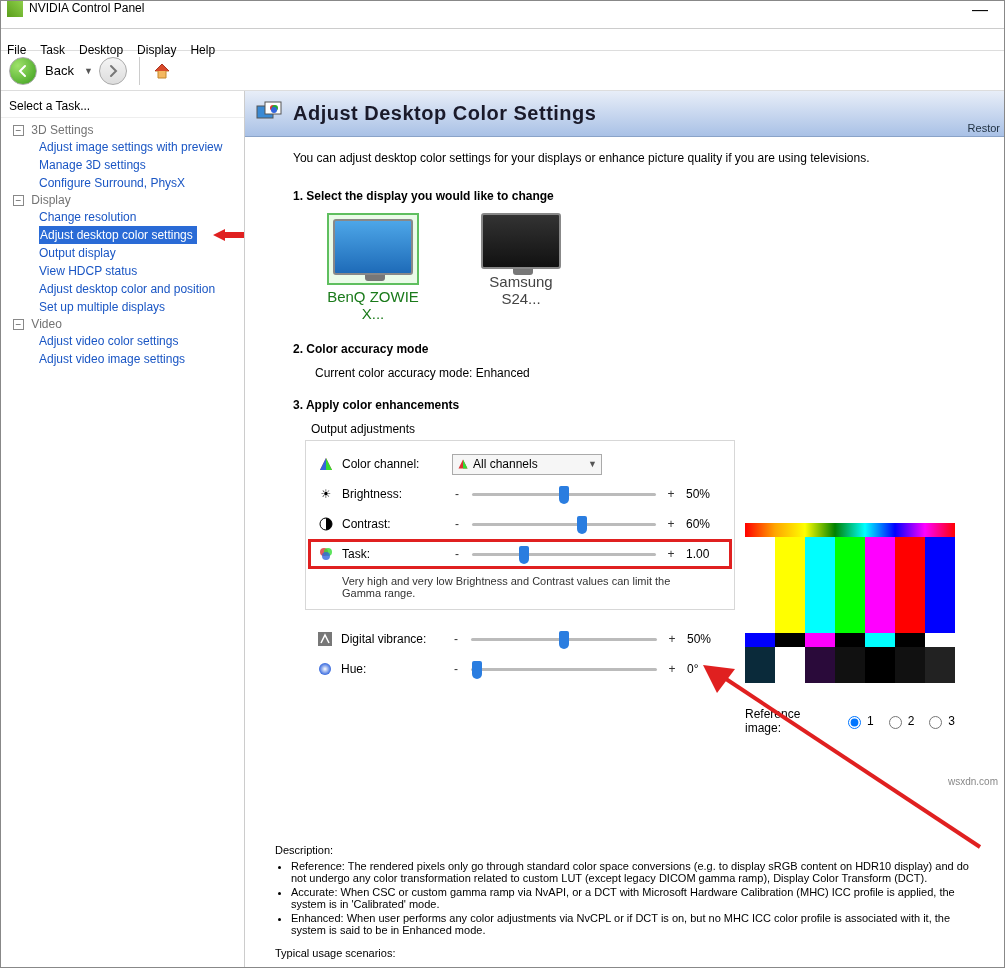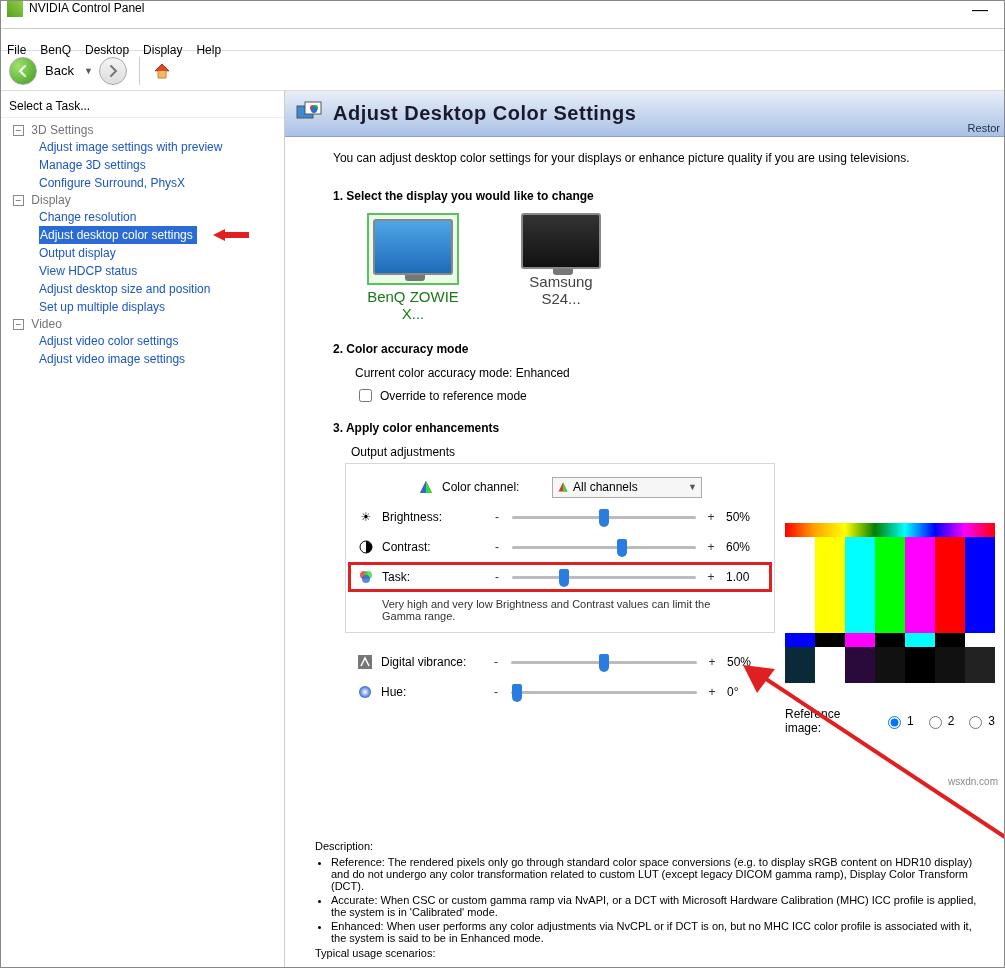--- a/index.html
+++ b/index.html
@@ -21,21 +21,21 @@
   .titlebar .winmin { font-size:16px; padding:0 10px; cursor:default;}
   .menubar { height:22px; display:flex; align-items:center; padding:0 6px; border-bottom:1px solid #ddd;}
   .menubar span{ margin-right:14px;margin-top:20px; }
   .toolbar { height:40px; display:flex; align-items:center; padding:0 8px; border-bottom:1px solid #ddd; gap:6px;}
   .circbtn { width:28px; height:28px; border-radius:50%; border:1px solid #aaa; display:flex; align-items:center; justify-content:center; background:linear-gradient(#f4f4f4,#ddd);}
   .circbtn.green{ background:radial-gradient(circle at 30% 30%, #9fe26b, #3a9d1b); color:#fff;}
   .backlbl { font-size:13px; margin:0 4px 0 2px;}
   .toolsep { width:1px; height:28px; background:#ccc; margin:0 6px;}
   .homeicon { width:20px; height:20px; }
   .content { display:flex; height:calc(100% - 90px); }
-  .sidebar { width:284px; border-right:1px solid #ccc; padding:4px 0; overflow:auto;}
+  .sidebar { width:244px; border-right:1px solid #ccc; padding:4px 0; overflow:auto;}
   .sidehead { font-size:12px; padding:4px 8px; border-bottom:1px solid #eee;}
   .tree { padding:4px 6px 0 12px; }
   .tnode { padding:1px 0 1px 0; }
   .texp { display:inline-block; width:11px; height:11px; border:1px solid #888; text-align:center; line-height:9px; font-size:10px; margin-right:4px; color:#555; cursor:default;}
   .tlabel { color:#737373;}
   .tchild { color:#1a56c4; padding:1px 0 1px 26px; display:block; line-height:16px;}
   .tchild.sel { background:#2a6bd6; color:#fff; padding-right:4px; display:inline-block; margin-left:26px; padding-left:1px;}
   .selwrap { position:relative; }
   .redarrow-left {
     position:absolute; left:198px; top:1px; width:40px; height:16px;
@@ -59,32 +59,32 @@
   .introtext { font-size:12px; margin-bottom:24px; }
   .stephead { font-weight:bold; font-size:12px; margin:6px 0 10px 0;}
   .displays { display:flex; gap:48px; margin:0 0 20px 30px;}
   .disp { text-align:center; width:100px;}
   .disp .mon { width:80px; height:56px; margin:0 auto 4px; border:2px solid #888; border-radius:3px; position:relative; background:linear-gradient(#4da6e8,#1e6bb8);}
   .disp .mon::after{content:""; position:absolute; bottom:-8px; left:30px; width:20px; height:6px; background:#777; border-radius:0 0 3px 3px;}
   .disp.selmon { }
   .disp.selmon .monwrap{ border:2px solid #5fbf5f; padding:4px; display:inline-block; background:#eafbe8;}
   .disp .lbl { font-size:15px; color:#1a7a1a; }
   .disp .lbl.gray{ color:#444;}
-  .subtext { margin-left:22px; font-size:12px; margin-bottom:6px;}
+  .subtext { margin-left:22px; font-size:12px; margin-bottom:18px;}
   .checkbox-row { margin-left:22px; font-size:12px; display:flex; align-items:center; gap:5px;}
   .checkbox-row input{ width:13px; height:13px;}
   .subhead { font-size:12px; margin:8px 0 4px 18px;}
   .outadj {
     border:1px solid #d7d7d7;
     margin:4px 0 8px 12px;
     width:430px;
     padding:8px 12px 10px 12px;
     position:relative;
   }
-  .adjrow { display:flex; align-items:center; height:30px; gap:6px; font-size:12px;justify-content:center;}
+  .adjrow { display:flex; align-items:center; height:30px; gap:6px; font-size:12px;}
   .adjrow .icon { width:16px; height:16px; display:flex; align-items:center; justify-content:center; margin-right:2px;}
   .adjrow .lbl { width:104px; }
   .adjrow .minus, .adjrow .plus{ width:10px; text-align:center; color:#333;}
   .slider { flex:1; height:16px; position:relative; margin:0 4px;}
   .slider .track { position:absolute; left:0; right:0; top:7px; height:3px; background:#bbb; border-radius:2px;}
   .slider .thumb { position:absolute; top:0; width:10px; height:18px; background:#2a7de0; border-radius:2px 2px 5px 5px; transform:translateX(-50%);}
   .adjrow .val { width:40px; text-align:left; padding-left:4px;}
   .adjrow.gammahl{ border:3px solid #e02020; margin-left:-10px; margin-right:-10px; padding:0 7px;}
   .select-fake { width:150px; border:1px solid #aaa; height:21px; display:flex; align-items:center; padding:0 4px; background:#f6f6f6; font-size:12px; justify-content:space-between;}
   .select-fake .chev { font-size:9px; color:#555;}
@@ -114,21 +114,21 @@
 <body>
 
 <div class="titlebar">
   <span class="appicon"></span>
   <span class="title">NVIDIA Control Panel</span>
   <span class="winmin">—</span>
 </div>
 
 <div class="menubar">
   <span>File</span>
-  <span>BenQ</span>
+  <span>Task</span>
   <span>Desktop</span>
   <span>Display</span>
   <span>Help</span>
 </div>
 
 <div class="toolbar">
   <div class="circbtn green">
     <svg width="14" height="14" viewBox="0 0 14 14">
         <path d="M9 2 L4 7 L9 12" stroke="#fff" stroke-width="2" fill="none" stroke-linecap="round"></path>
       </svg>
@@ -166,21 +166,21 @@
       </div>
       <span class="tchild">Change resolution</span>
       <div class="selwrap">
         <span class="tchild sel">Adjust desktop color settings</span>
         <svg class="redarrow-left" viewBox="0 0 40 16">
           <path d="M2 8 L14 2 L14 5 L38 5 L38 11 L14 11 L14 14 Z" fill="#e02020"></path>
         </svg>
       </div>
       <span class="tchild">Output display</span>
       <span class="tchild">View HDCP status</span>
-      <span class="tchild">Adjust desktop size and position</span>
+      <span class="tchild">Adjust desktop color and position</span>
       <span class="tchild">Set up multiple displays</span>
 
       <div class="tnode">
         <span class="texp">−</span>
         <span class="tlabel">Video</span>
       </div>
       <span class="tchild">Adjust video color settings</span>
       <span class="tchild">Adjust video image settings</span>
     </div>
   </div>
@@ -208,24 +208,20 @@
           <div class="lbl">BenQ ZOWIE X...</div>
         </div>
         <div class="disp">
           <div class="mon" style="background:linear-gradient(#333,#111);"></div>
           <div class="lbl gray">Samsung S24...</div>
         </div>
       </div>
 
       <div class="stephead">2. Color accuracy mode</div>
       <div class="subtext">Current color accuracy mode: Enhanced</div>
-      <div class="checkbox-row">
-        <input type="checkbox" style="">
-        <span>Override to reference mode</span>
-      </div>
 
       <div class="stephead" style="margin-top:16px;">3. Apply color enhancements</div>
       <div class="subhead">Output adjustments</div>
 
       <div class="outadj">
         <div class="adjrow">
           <span class="icon">
             <svg width="16" height="16" viewBox="0 0 16 16">
                 <path d="M8 2 L14 14 L2 14 Z" fill="#d33"></path>
                 <path d="M8 2 L14 14 L8 14 Z" fill="#3d3"></path>
@@ -390,17 +386,17 @@
 
       <div class="watermark">wsxdn.com</div>
 
       <div class="descsec">
         <div class="dhead">Description:</div>
         <ul>
           <li>Reference: The rendered pixels only go through standard color space conversions (e.g. to display sRGB content on HDR10 display) and do not undergo any color transformation related to custom LUT (except legacy DICOM gamma ramp), Display Color Transform (DCT).</li>
           <li>Accurate: When CSC or custom gamma ramp via NvAPI, or a DCT with Microsoft Hardware Calibration (MHC) ICC profile is applied, the system is in 'Calibrated' mode.</li>
           <li>Enhanced: When user performs any color adjustments via NvCPL or if DCT is on, but no MHC ICC color profile is associated with it, the system is said to be in Enhanced mode.</li>
         </ul>
-        <div style="margin-top:3px;">Typical usage scenarios:</div>
+        <div style="margin-top:11px;">Typical usage scenarios:</div>
       </div>
     </div>
   </div>
 </div>
 
 </body></html>

